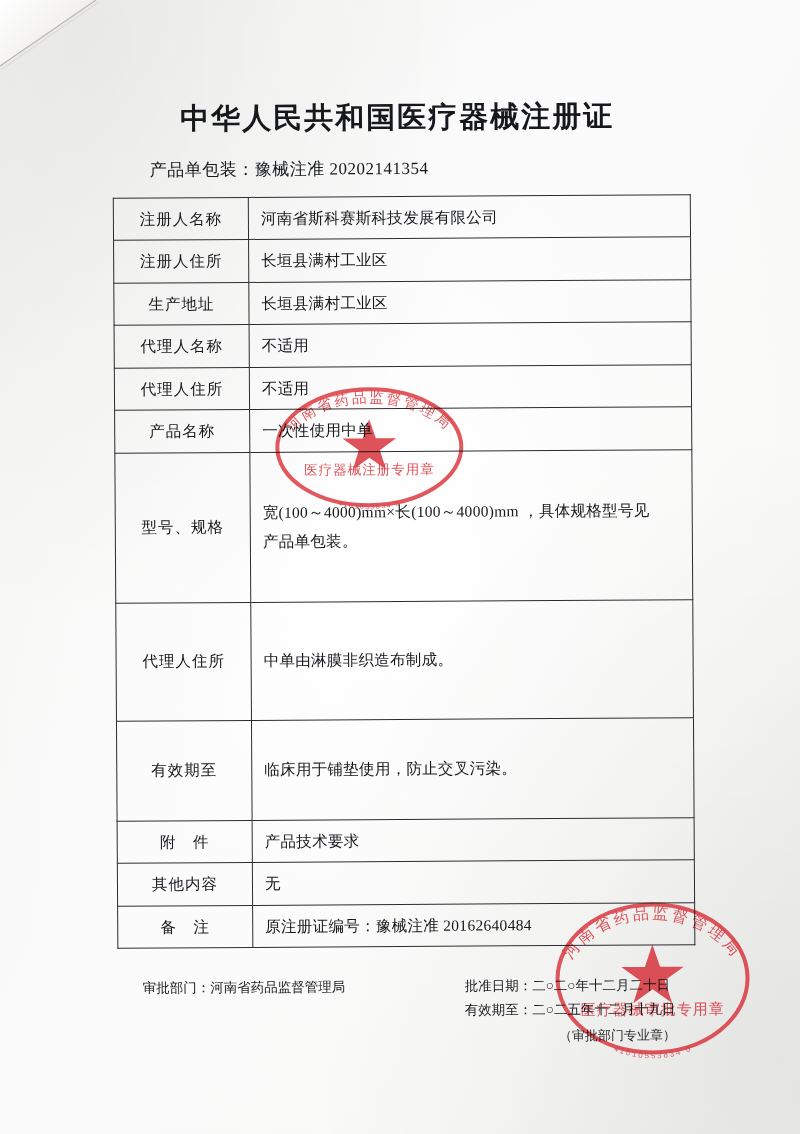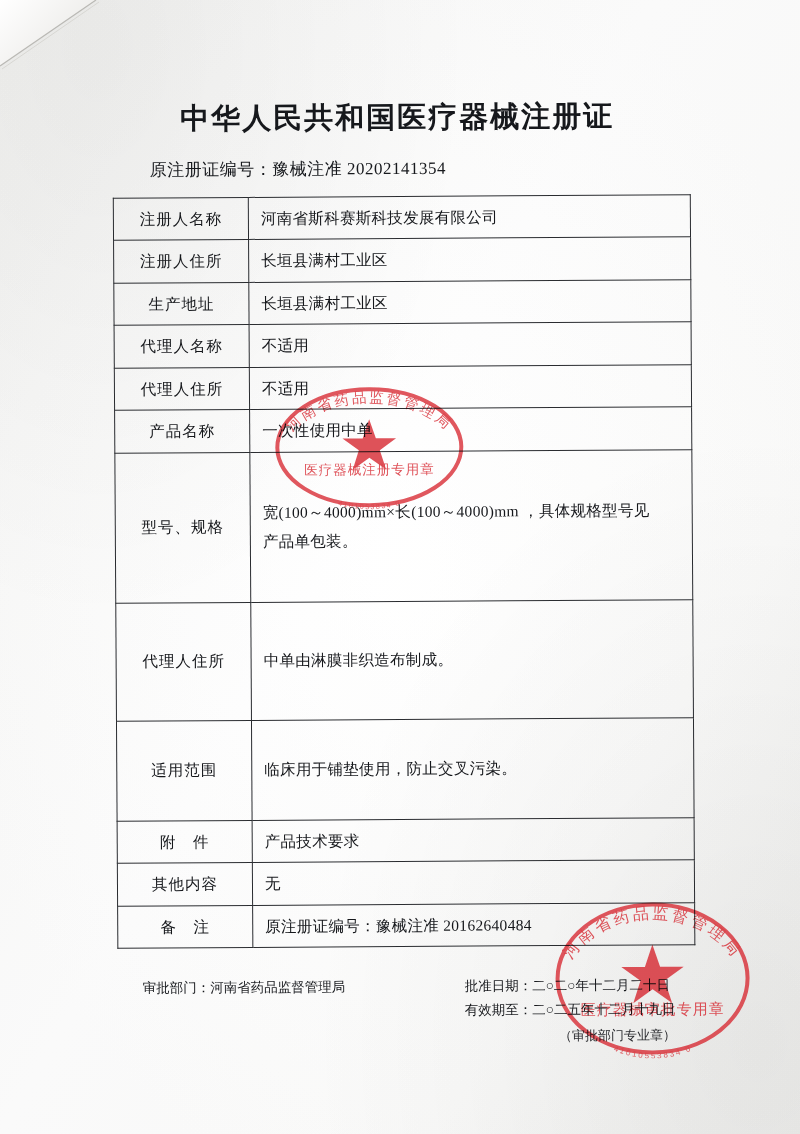--- a/index.html
+++ b/index.html
@@ -170,21 +170,21 @@
 </head>
 <body>
 
 <div class="page"></div>
 
 <div class="sheet">
 
   <div class="doc-title">中华人民共和国医疗器械注册证</div>
 
   <div class="cert-no">
-    <span>原注册证编号：</span><span>豫械注准 20202141354</span>
+    <span>产品单包装：</span><span>豫械注准 20202141354</span>
   </div>
 
   <table class="main">
     <tbody>
         <tr>
       <td class="label">注册人名称</td>
       <td class="value">河南省斯科赛斯科技发展有限公司</td>
     </tr>
     <tr>
       <td class="label">注册人住所</td>
@@ -211,21 +211,21 @@
       <td class="value">
         <span class="line">宽(100～4000)mm×长(100～4000)mm ，具体规格型号见</span>
         <span class="line">产品单包装。</span>
       </td>
     </tr>
     <tr style="height:118px">
       <td class="label">代理人住所</td>
       <td class="value">中单由淋膜非织造布制成。</td>
     </tr>
     <tr style="height:100px">
-      <td class="label">适用范围</td>
+      <td class="label">有效期至</td>
       <td class="value">临床用于铺垫使用，防止交叉污染。</td>
     </tr>
     <tr>
       <td class="label spaced">附　件</td>
       <td class="value">产品技术要求</td>
     </tr>
     <tr>
       <td class="label">其他内容</td>
       <td class="value">无</td>
     </tr>

